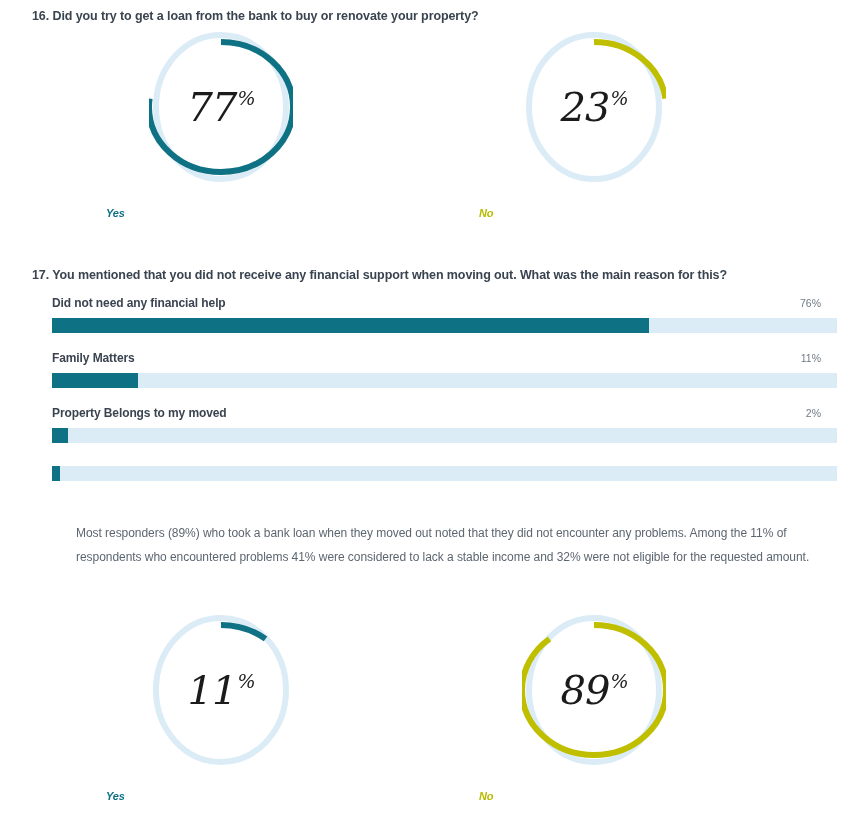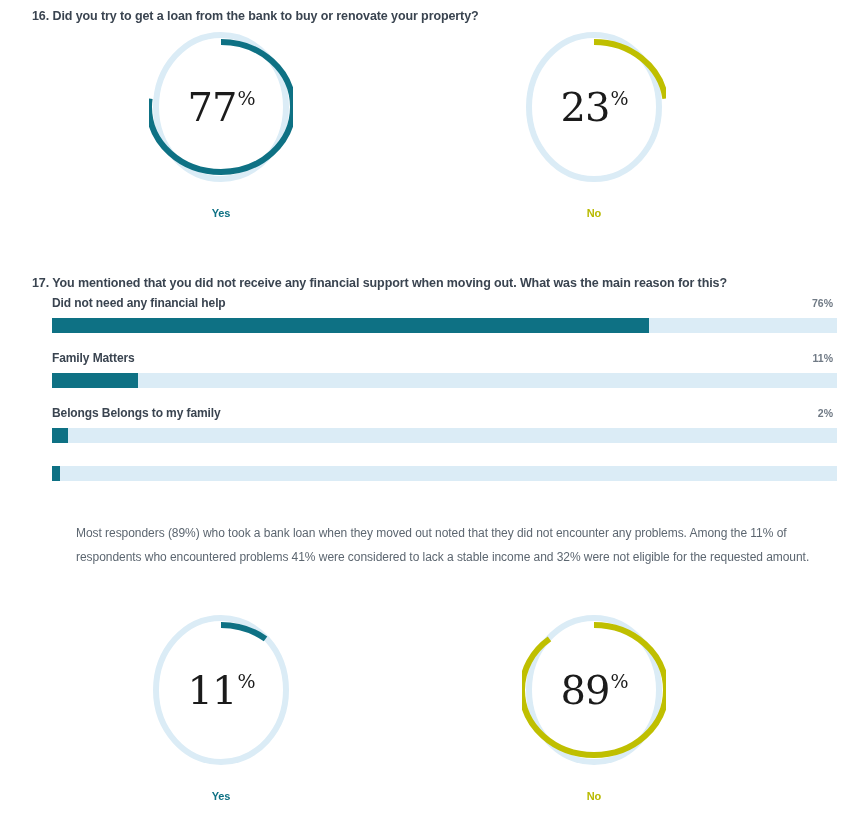--- a/index.html
+++ b/index.html
@@ -23,32 +23,32 @@
   .q-title {
     position: absolute;
     left: 32px;
     font-size: 12.5px;
     font-weight: bold;
     color: #3a4450;
     letter-spacing: -0.1px;
     white-space: nowrap;
   }
   #q16-title { top: 9px; }
-  #q17-title { top: 276px; text-align: center; }
+  #q17-title { top: 268px; text-align: center; }
   #q18-title { top: 594px; }
 
   
   .donut-row { position: absolute; left: 0; width: 849px; }
   #donut-row-16 { top: 28px; }
   #donut-row-18 { top: 611px; }
 
   .donut-cell {
     position: absolute;
     width: 230px;
-    text-align: center;
+    font-style: italic;
   }
   .donut-cell.left  { left: 106px; }
   .donut-cell.right { left: 479px; }
 
   .donut {
     position: relative;
     width: 144px;
     height: 158px;
     margin: 0 auto;
   }
@@ -104,23 +104,23 @@
     position: absolute;
     left: 0; top: 0;
     font-size: 12px;
     font-weight: bold;
     color: #3a4450;
     letter-spacing: -0.1px;
     white-space: nowrap;
   }
   .bar-pct {
     position: absolute;
-    right: 4px; top: 1px;
+    right: 16px; top: 1px;
     font-size: 10.5px;
-    font-weight: bold;
+    font-weight: normal;
     color: #707a85;
     letter-spacing: 0px;
   }
   .bar-track {
     position: relative;
     margin: 5px 32px 0 32px;
     height: 15px;
     background: #dbecf6;
   }
   .bar-fill {
@@ -201,21 +201,21 @@
         <span class="bar-name">Family Matters</span>
         <span class="bar-pct">11%</span>
       </div>
       <div class="bar-track">
         <div class="bar-fill" style="width: 11%;"></div>
       </div>
     </div>
 
     <div class="bar-item">
       <div class="bar-head">
-        <span class="bar-name">Belongs Belongs to my family</span>
+        <span class="bar-name">Property Belongs to my moved</span>
         <span class="bar-pct">2%</span>
       </div>
       <div class="bar-track">
         <div class="bar-fill" style="width: 2%;"></div>
       </div>
     </div>
 
     <div class="bar-item">
       <div class="bar-track">
         <div class="bar-fill" style="width: 1%;"></div>

